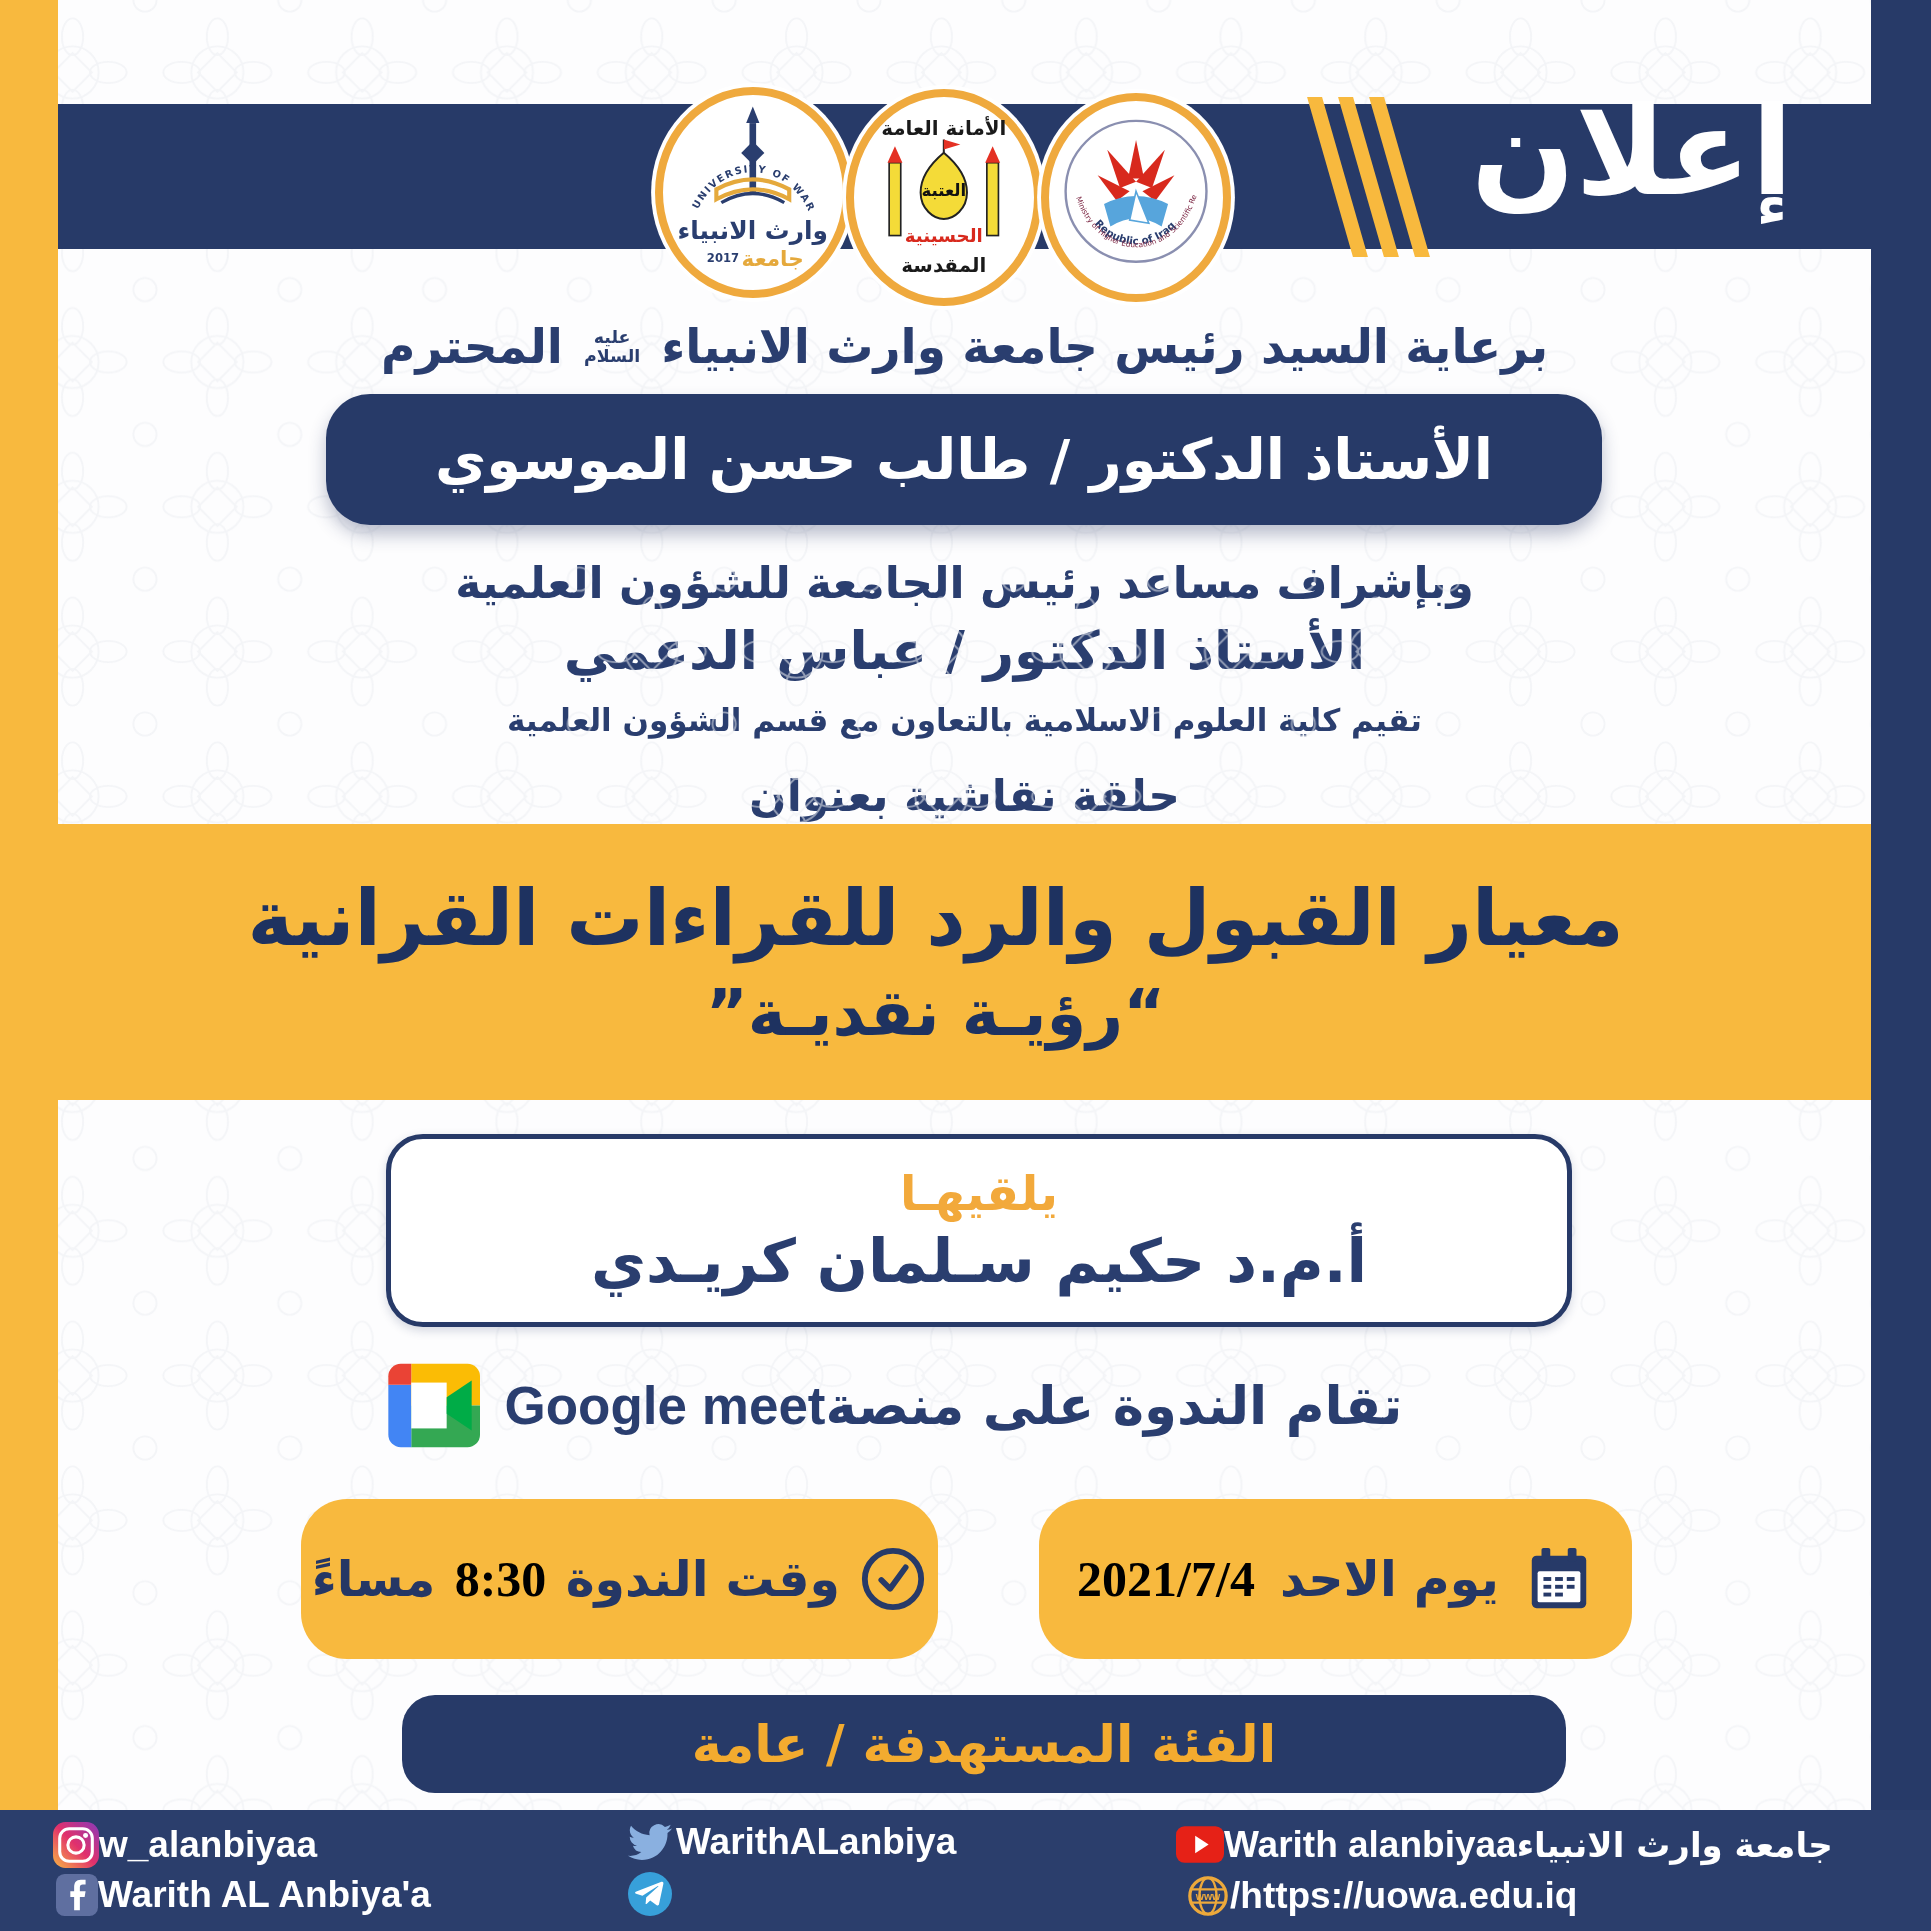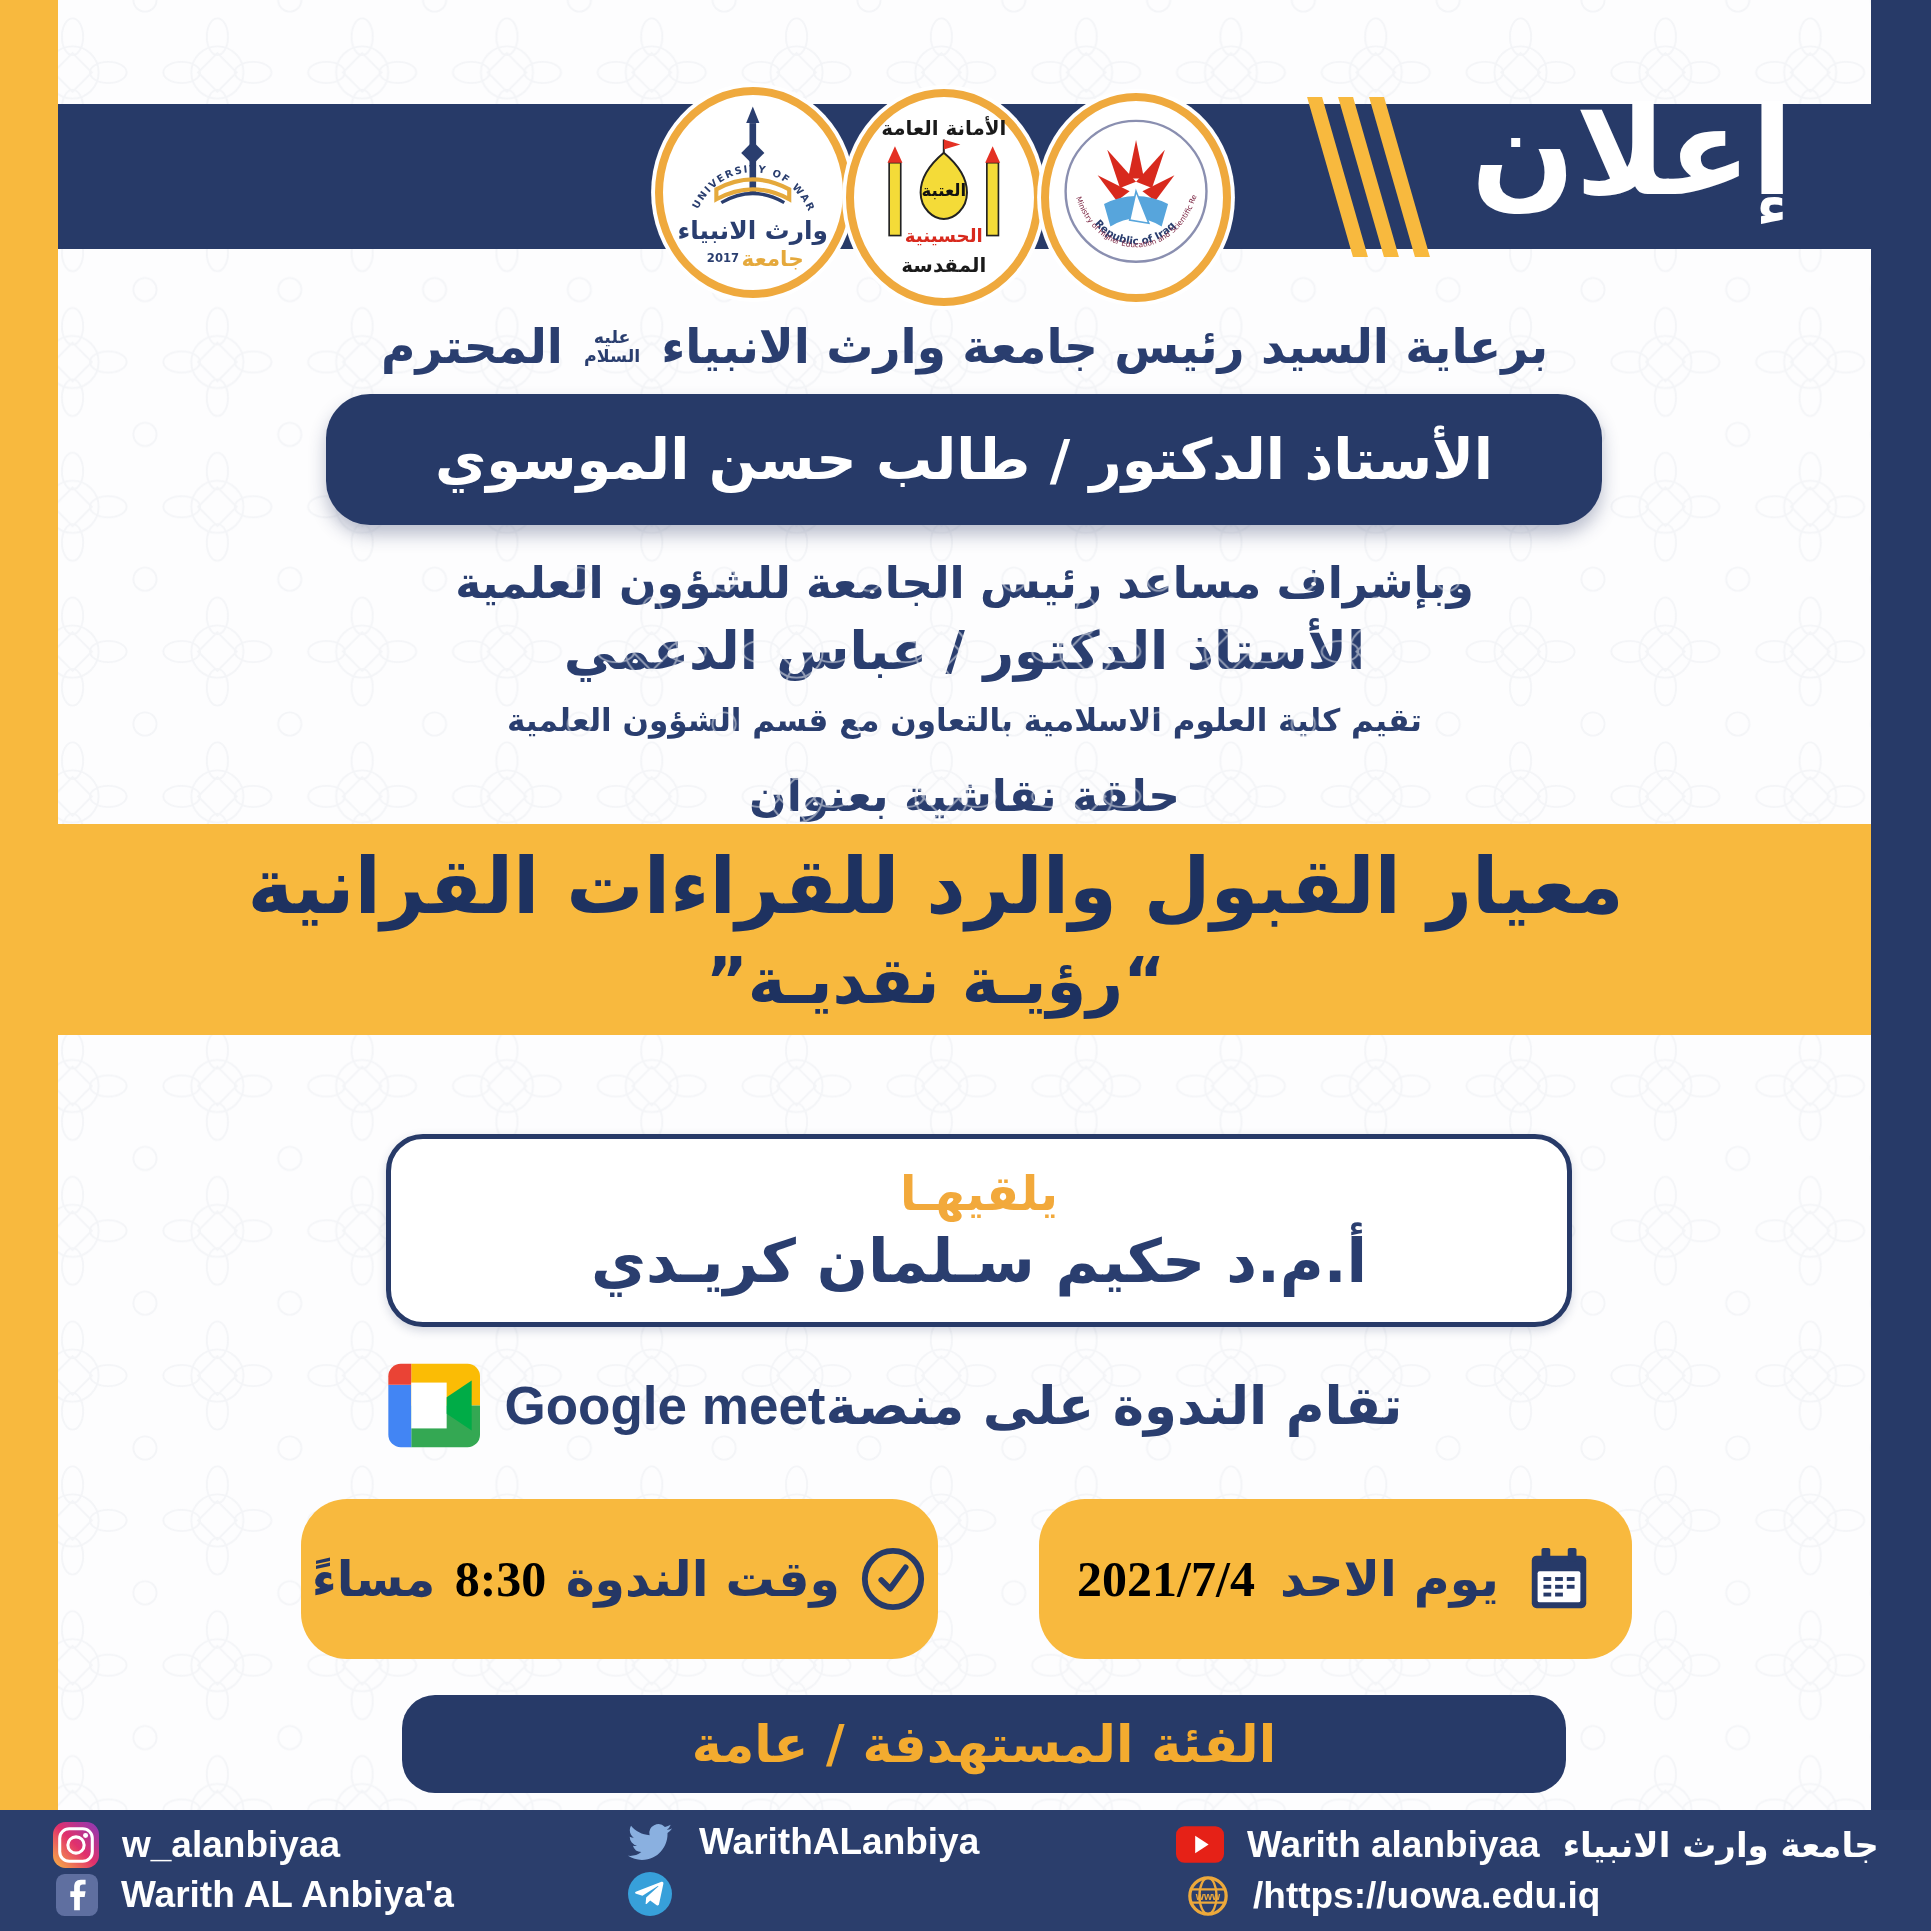--- a/index.html
+++ b/index.html
@@ -27,21 +27,21 @@
              font-size:17.4px;line-height:18.3px;}
   .president-pill{left:326px;top:394px;width:1276px;height:131px;background:#273a68;border-radius:44px;
                   display:flex;align-items:center;justify-content:center;z-index:5;
                   box-shadow:0 9.7px 17.4px rgba(32,48,92,.30);}
   .president-pill span{color:#ffffff;font-size:56px;font-weight:bold;direction:rtl;}
   .sup1{left:58px;top:557px;width:1813px;font-size:44px;}
   .sup2{left:58px;top:620px;width:1813px;font-size:53px;}
   .sup3{left:58px;top:702px;width:1813px;font-size:31px;}
   .sup4{left:58px;top:770px;width:1813px;font-size:44px;}
   
-  .title-band{left:0;top:824px;width:1871px;height:211px;background:#f8b93e;z-index:3;
+  .title-band{left:0;top:824px;width:1871px;height:276px;background:#f8b93e;z-index:3;
               display:flex;flex-direction:column;align-items:center;justify-content:center;gap:13px;}
   .title-band .t1{color:#1e3260;font-size:77px;font-weight:bold;direction:rtl;}
   .title-band .t2{color:#1e3260;font-size:64px;font-weight:bold;direction:rtl;}
   
   .speaker-box{left:386px;top:1134px;width:1176px;height:183px;background:#ffffff;border:5.8px solid #273a68;
                border-radius:37px;z-index:5;display:flex;flex-direction:column;align-items:center;
                justify-content:center;gap:5.8px;box-shadow:0 3.9px 9.7px rgba(32,48,92,.18);}
   .speaker-box .lbl{color:#f2a93b;font-size:48px;font-weight:bold;direction:rtl;}
   .speaker-box .nm{color:#2a3e6f;font-size:60px;font-weight:bold;direction:rtl;}
   
@@ -55,21 +55,21 @@
   .date-pill{left:1039px;top:1499px;width:593px;height:160px;}
   .time-pill{left:301px;top:1499px;width:637px;height:160px;gap:19.3px;}
   .pill .lbl{color:#253765;font-size:49px;font-weight:bold;}
   .pill .val{color:#000000;font-size:50px;font-weight:600;direction:ltr;
              font-family:"Liberation Serif","DejaVu Serif",serif;}
   .audience-pill{left:402px;top:1695px;width:1164px;height:98px;background:#273a68;border-radius:33px;
                  display:flex;align-items:center;justify-content:center;z-index:5;}
   .audience-pill span{color:#f3ab2f;font-size:51px;font-weight:bold;direction:rtl;}
   
   .footer{left:0;top:1810px;width:1931px;height:121px;background:#2b3e6c;z-index:6;}
-  .f-item{position:absolute;display:flex;align-items:center;gap:23px;color:#ffffff;
+  .f-item{position:absolute;display:flex;align-items:center;color:#ffffff;
           font-family:"Liberation Sans","DejaVu Sans",sans-serif;font-weight:bold;font-size:37px;}
   .f-item .ar{font-family:"DejaVu Sans",sans-serif;font-size:34px;direction:rtl;}
   .f-item .ltr{direction:ltr;unicode-bidi:isolate;}
 </style>
 </head>
 <body>
 
 <div class="poster">
 
   <svg class="abs" style="left:0;top:0;z-index:1;opacity:.55;" width="1931" height="1810" viewBox="0 0 2000 1875">

